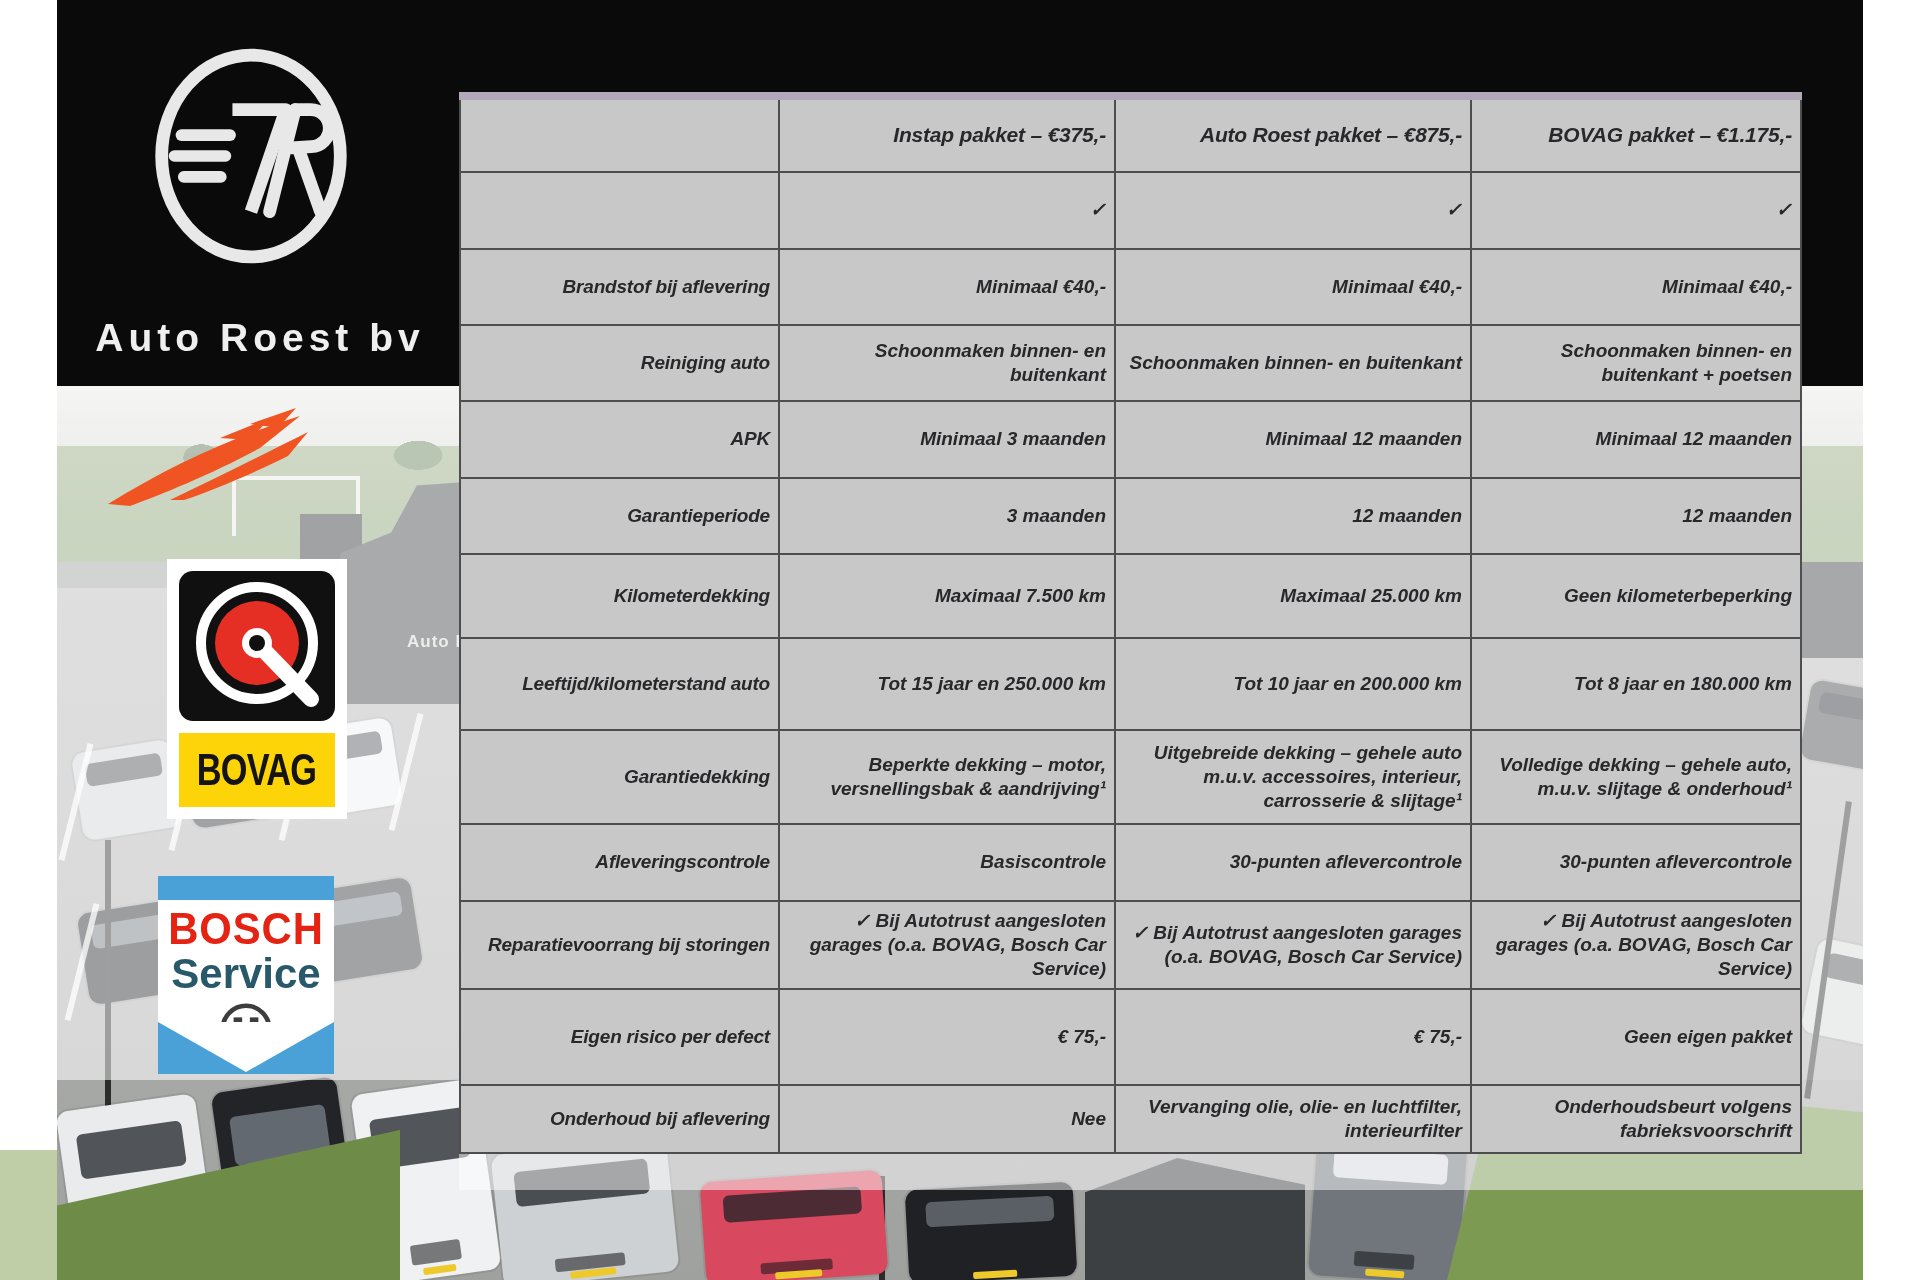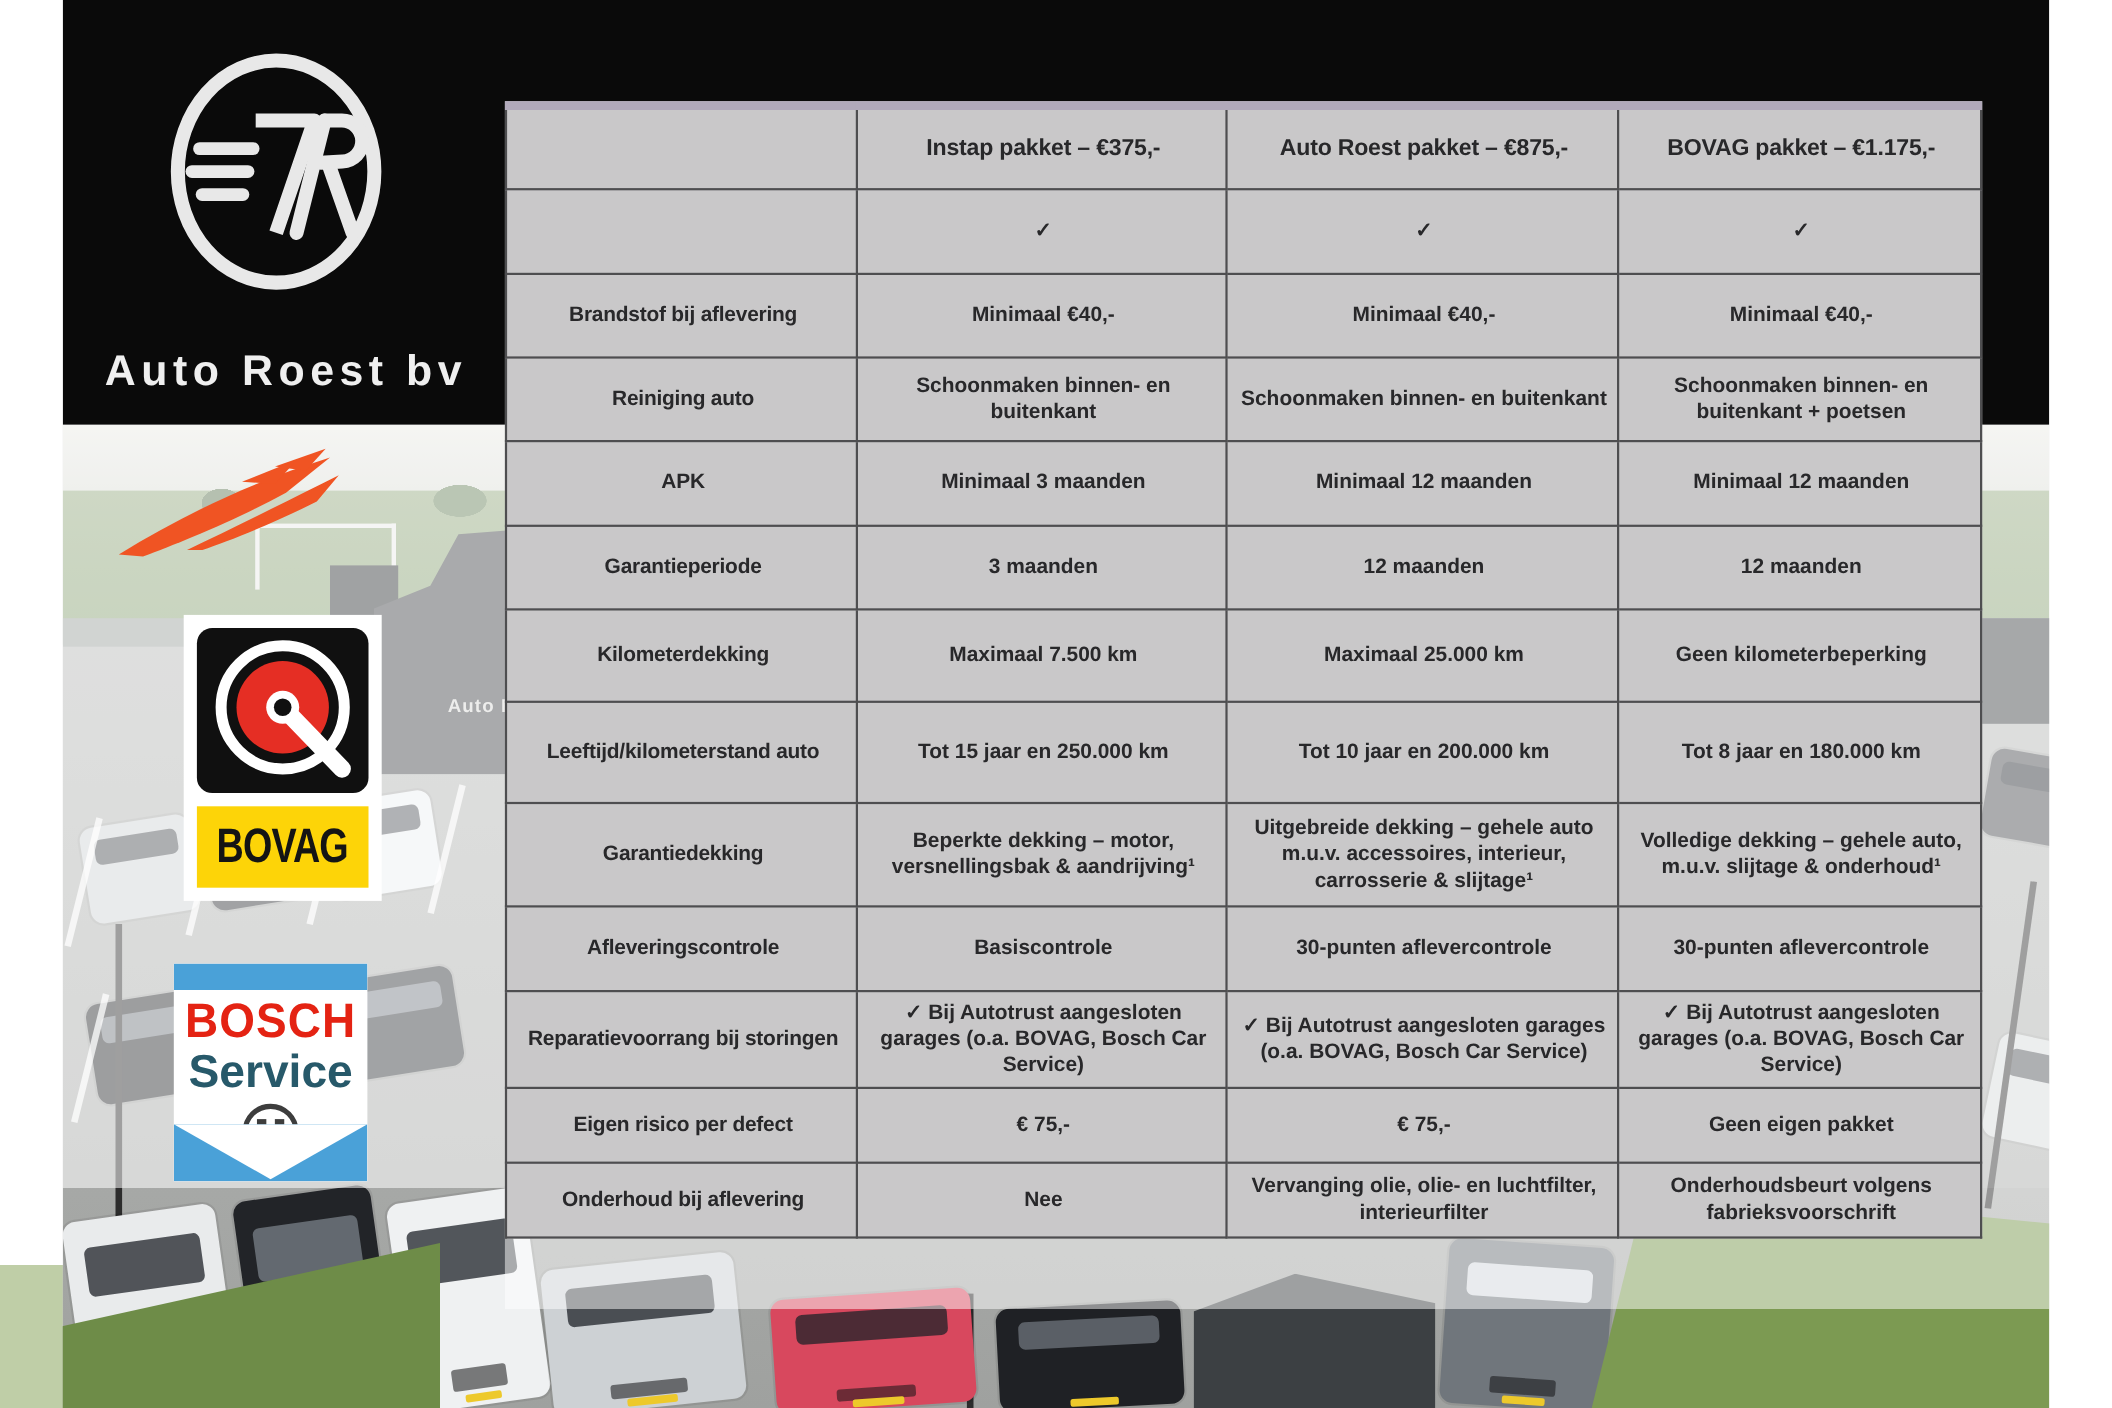--- a/index.html
+++ b/index.html
@@ -64,23 +64,23 @@
   #bosch .t1{position:absolute;left:0;top:28px;width:100%;text-align:center;font-weight:bold;font-size:44px;
              color:var(--bosch-red,#e42313);letter-spacing:1px;transform:scaleX(.95);}
   #bosch .t2{position:absolute;left:0;top:74px;width:100%;text-align:center;font-weight:bold;font-size:42px;
              color:var(--bosch-teal,#27596a);}
   #bosch .sym{position:absolute;left:50%;top:122px;transform:translateX(-50%);}
   #bosch .vwrap{position:absolute;left:0;bottom:0;width:100%;height:52px;}
   
   #tablewrap{left:459px;top:92px;width:1341px;height:1096px;z-index:6;}
   table{border-collapse:collapse;table-layout:fixed;width:1341px;background:#c9c8c9;
         border-top:8px solid var(--table-top-border,#b1a9ba);}
-  th,td{border:2px solid #4e4e50;vertical-align:middle;text-align:center;
+  th,td{border:2px solid #4e4e50;vertical-align:middle;text-align:right;
         padding:4px 8px 4px 11px;color:#28282a;font-weight:bold;font-size:19px;line-height:1.28;
-        overflow:hidden;}
+        overflow:hidden;font-style:italic;}
   thead th{font-size:21px;}
   th{letter-spacing:-0.2px;}
 </style>
 </head>
 <body>
 
 <div id="photo" class="abs">
   <div class="abs sky"></div>
   <div class="abs field"></div>
   <div class="abs trees"></div>
@@ -310,21 +310,21 @@
           <td>Basiscontrole</td>
           <td>30-punten aflevercontrole</td>
           <td>30-punten aflevercontrole</td>
         </tr>
         <tr style="height: 88px;">
           <th>Reparatievoorrang bij storingen</th>
           <td>✓ Bij Autotrust aangesloten garages (o.a. BOVAG, Bosch Car Service)</td>
           <td>✓ Bij Autotrust aangesloten garages (o.a. BOVAG, Bosch Car Service)</td>
           <td>✓ Bij Autotrust aangesloten garages (o.a. BOVAG, Bosch Car Service)</td>
         </tr>
-        <tr style="height: 68px; padding-left: 32px;">
+        <tr style="height: 96px; padding-left: 32px;">
           <th>Eigen risico per defect</th>
           <td>€ 75,-</td>
           <td>€ 75,-</td>
           <td>Geen eigen pakket</td>
         </tr>
         <tr style="height: 68px; margin-top: 22px;">
           <th>Onderhoud bij aflevering</th>
           <td>Nee</td>
           <td>Vervanging olie, olie- en luchtfilter, interieurfilter</td>
           <td>Onderhoudsbeurt volgens fabrieksvoorschrift</td>

